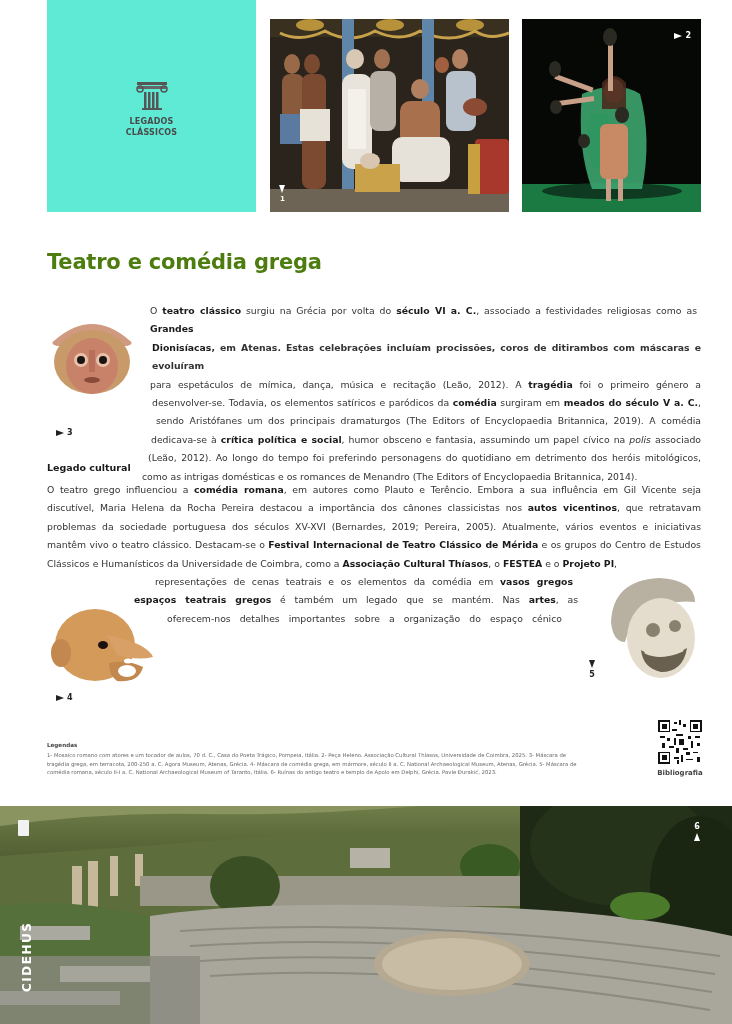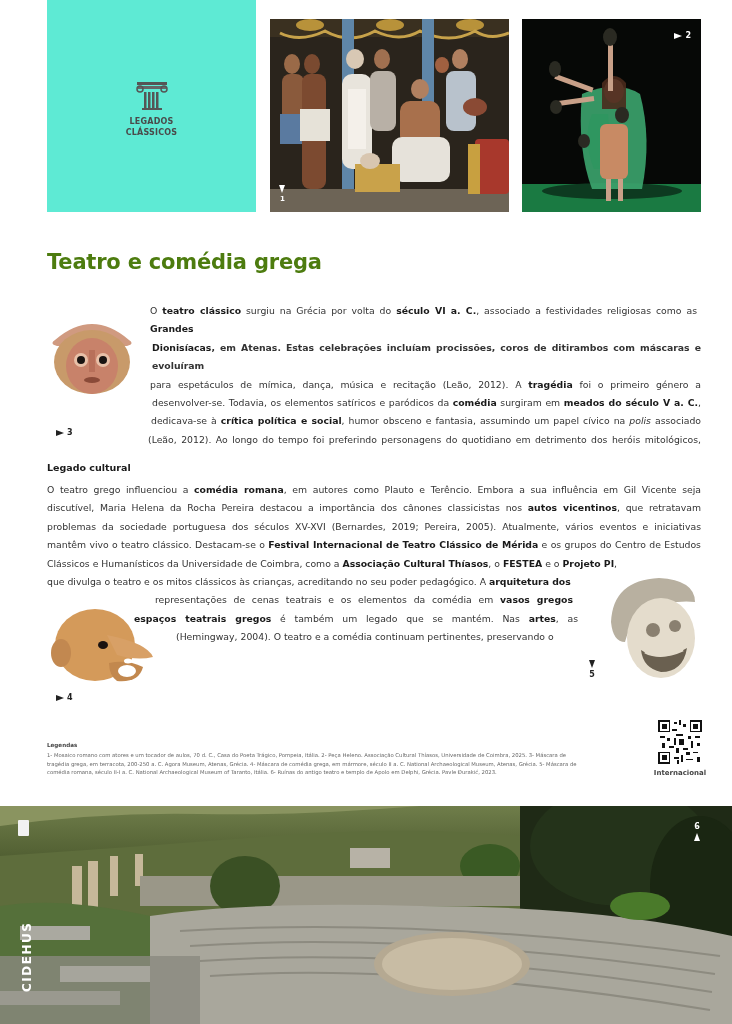--- a/index.html
+++ b/index.html
@@ -186,35 +186,36 @@
 <div class="abs marker" style="left:56px; top:428px;">
   <span class="tri-right"></span>
   <span>3</span>
 </div>
 
 <div class="abs para intro" id="intro">
     <span class="jline" style="width: 547px;"><span>O </span><b>teatro clássico</b><span> surgiu na Grécia por volta do </span><b>século VI a. C.</b><span>, associado a festividades religiosas como as </span><b>Grandes</b></span>
     <span class="jline" style="margin-left: 2px; width: 549px; font-weight: bold;"><b>Dionisíacas</b><span>, em Atenas. Estas celebrações incluíam procissões, coros de ditirambos com máscaras e evoluíram</span></span>
     <span class="jline" style="margin-left: 0px; width: 551px;"><span>para espetáculos de mímica, dança, música e recitação (Leão, 2012). A </span><b>tragédia</b><span> foi o primeiro género a</span></span>
     <span class="jline" style="margin-left: 2px; width: 549px;"><span>desenvolver-se. Todavia, os elementos satíricos e paródicos da </span><b>comédia</b><span> surgiram em </span><b>meados do século V a. C.</b><span>,</span></span>
+    <span class="jline" style="margin-left: 6px; width: 545px;"><span>sendo Aristófanes um dos principais dramaturgos (The Editors of Encyclopaedia Britannica, 2019). A comédia</span></span>
     <span class="jline" style="margin-left: 1px; width: 550px;"><span>dedicava-se à </span><b>crítica política e social</b><span>, humor obsceno e fantasia, assumindo um papel cívico na </span><i>polis</i><span> associado</span></span>
     <span class="jline" style="margin-left: -2px; width: 553px;"><span>(Leão, 2012). Ao longo do tempo foi preferindo personagens do quotidiano em detrimento dos heróis mitológicos,</span></span>
+    <span class="line" style="margin-left: -8px;"><span>como as intrigas domésticas e os romances de Menandro (The Editors of Encyclopaedia Britannica, 2014).</span></span>
   </div>
 
 <div class="abs section-title">Legado cultural</div>
 <div class="abs para legacy" id="legacy">
     <span class="jline"><span>O teatro grego influenciou a </span><b>comédia romana</b><span>, em autores como Plauto e Terêncio. Embora a sua influência em Gil Vicente seja</span></span>
     <span class="jline"><span>discutível, Maria Helena da Rocha Pereira destacou a importância dos cânones classicistas nos </span><b>autos vicentinos</b><span>, que retratavam</span></span>
     <span class="jline"><span>problemas da sociedade portuguesa dos séculos XV-XVI (Bernardes, 2019; Pereira, 2005). Atualmente, vários eventos e iniciativas</span></span>
     <span class="jline"><span>mantêm vivo o teatro clássico. Destacam-se o </span><b>Festival Internacional de Teatro Clássico de Mérida</b><span> e os grupos do Centro de Estudos</span></span>
     <span class="line"><span>Clássicos e Humanísticos da Universidade de Coimbra, como a </span><b>Associação Cultural Thíasos</b><span>, o </span><b>FESTEA</b><span> e o </span><b>Projeto PI</b><span>,</span></span>
-    <span class="line"><span>que divulga o teatro e os mitos clássicos às crianças, acreditando no seu poder pedagógico. A </span><b>arquitetura dos</b></span>
     <span class="jline" style="margin-left: 108px; width: 418px;"><span>representações de cenas teatrais e os elementos da comédia em </span><b>vasos gregos</b></span>
     <span class="jline" style="margin-left: 87px; width: 444px;"><b>espaços teatrais gregos</b><span> é também um legado que se mantém. Nas </span><b>artes</b><span>, as</span></span>
-    <span class="line" style="margin-left: 129px;"><span>(Hemingway, 2004). O teatro e a comédia continuam pertinentes, preservando o</span></span>
+    <span class="jline" style="margin-left: 120px; width: 395px;"><span>oferecem-nos detalhes importantes sobre a organização do espaço cénico</span></span>
   </div>
 
 <div class="abs mask" style="left:47px; top:605px; width:110px; height:82px;">
   <svg viewBox="0 0 110 82">
     <ellipse cx="48" cy="40" rx="40" ry="36" fill="#d49a5a"></ellipse>
     <ellipse cx="14" cy="48" rx="10" ry="14" fill="#c28850"></ellipse>
     <path d="M60 30 Q100 38 106 52 Q90 56 70 50 Z" fill="#d8a066"></path>
     <ellipse cx="56" cy="40" rx="5" ry="4" fill="#1a1210"></ellipse>
     <path d="M62 58 Q80 54 96 62 Q92 78 70 76 Q62 70 62 58 Z" fill="#c2884e"></path>
     <ellipse cx="80" cy="66" rx="9" ry="6" fill="#ffffff"></ellipse>
@@ -277,21 +278,21 @@
         <rect x="16" y="18" width="2" height="2"></rect>
       <rect x="20" y="18" width="3" height="1"></rect>
         <rect x="9" y="21" width="3" height="1"></rect>
         <rect x="13" y="20" width="1" height="4"></rect>
       <rect x="16" y="22" width="4" height="1"></rect>
         <rect x="22" y="21" width="2" height="3"></rect>
         <rect x="11" y="23" width="1" height="2"></rect>
     </g>
   </svg>
 </div>
-<div class="abs qr-label">Internacional</div>
+<div class="abs qr-label">Bibliografia</div>
 
 <div class="abs landscape">
   <svg viewBox="0 0 732 218" preserveAspectRatio="none">
     <defs>
       <linearGradient id="hill" x1="0" y1="0" x2="0" y2="1">
         <stop offset="0" stop-color="#6f7d4a"></stop>
           <stop offset="1" stop-color="#4c5a2e"></stop>
       </linearGradient>
     </defs>
     <rect width="732" height="218" fill="#5e6d3c"></rect>

